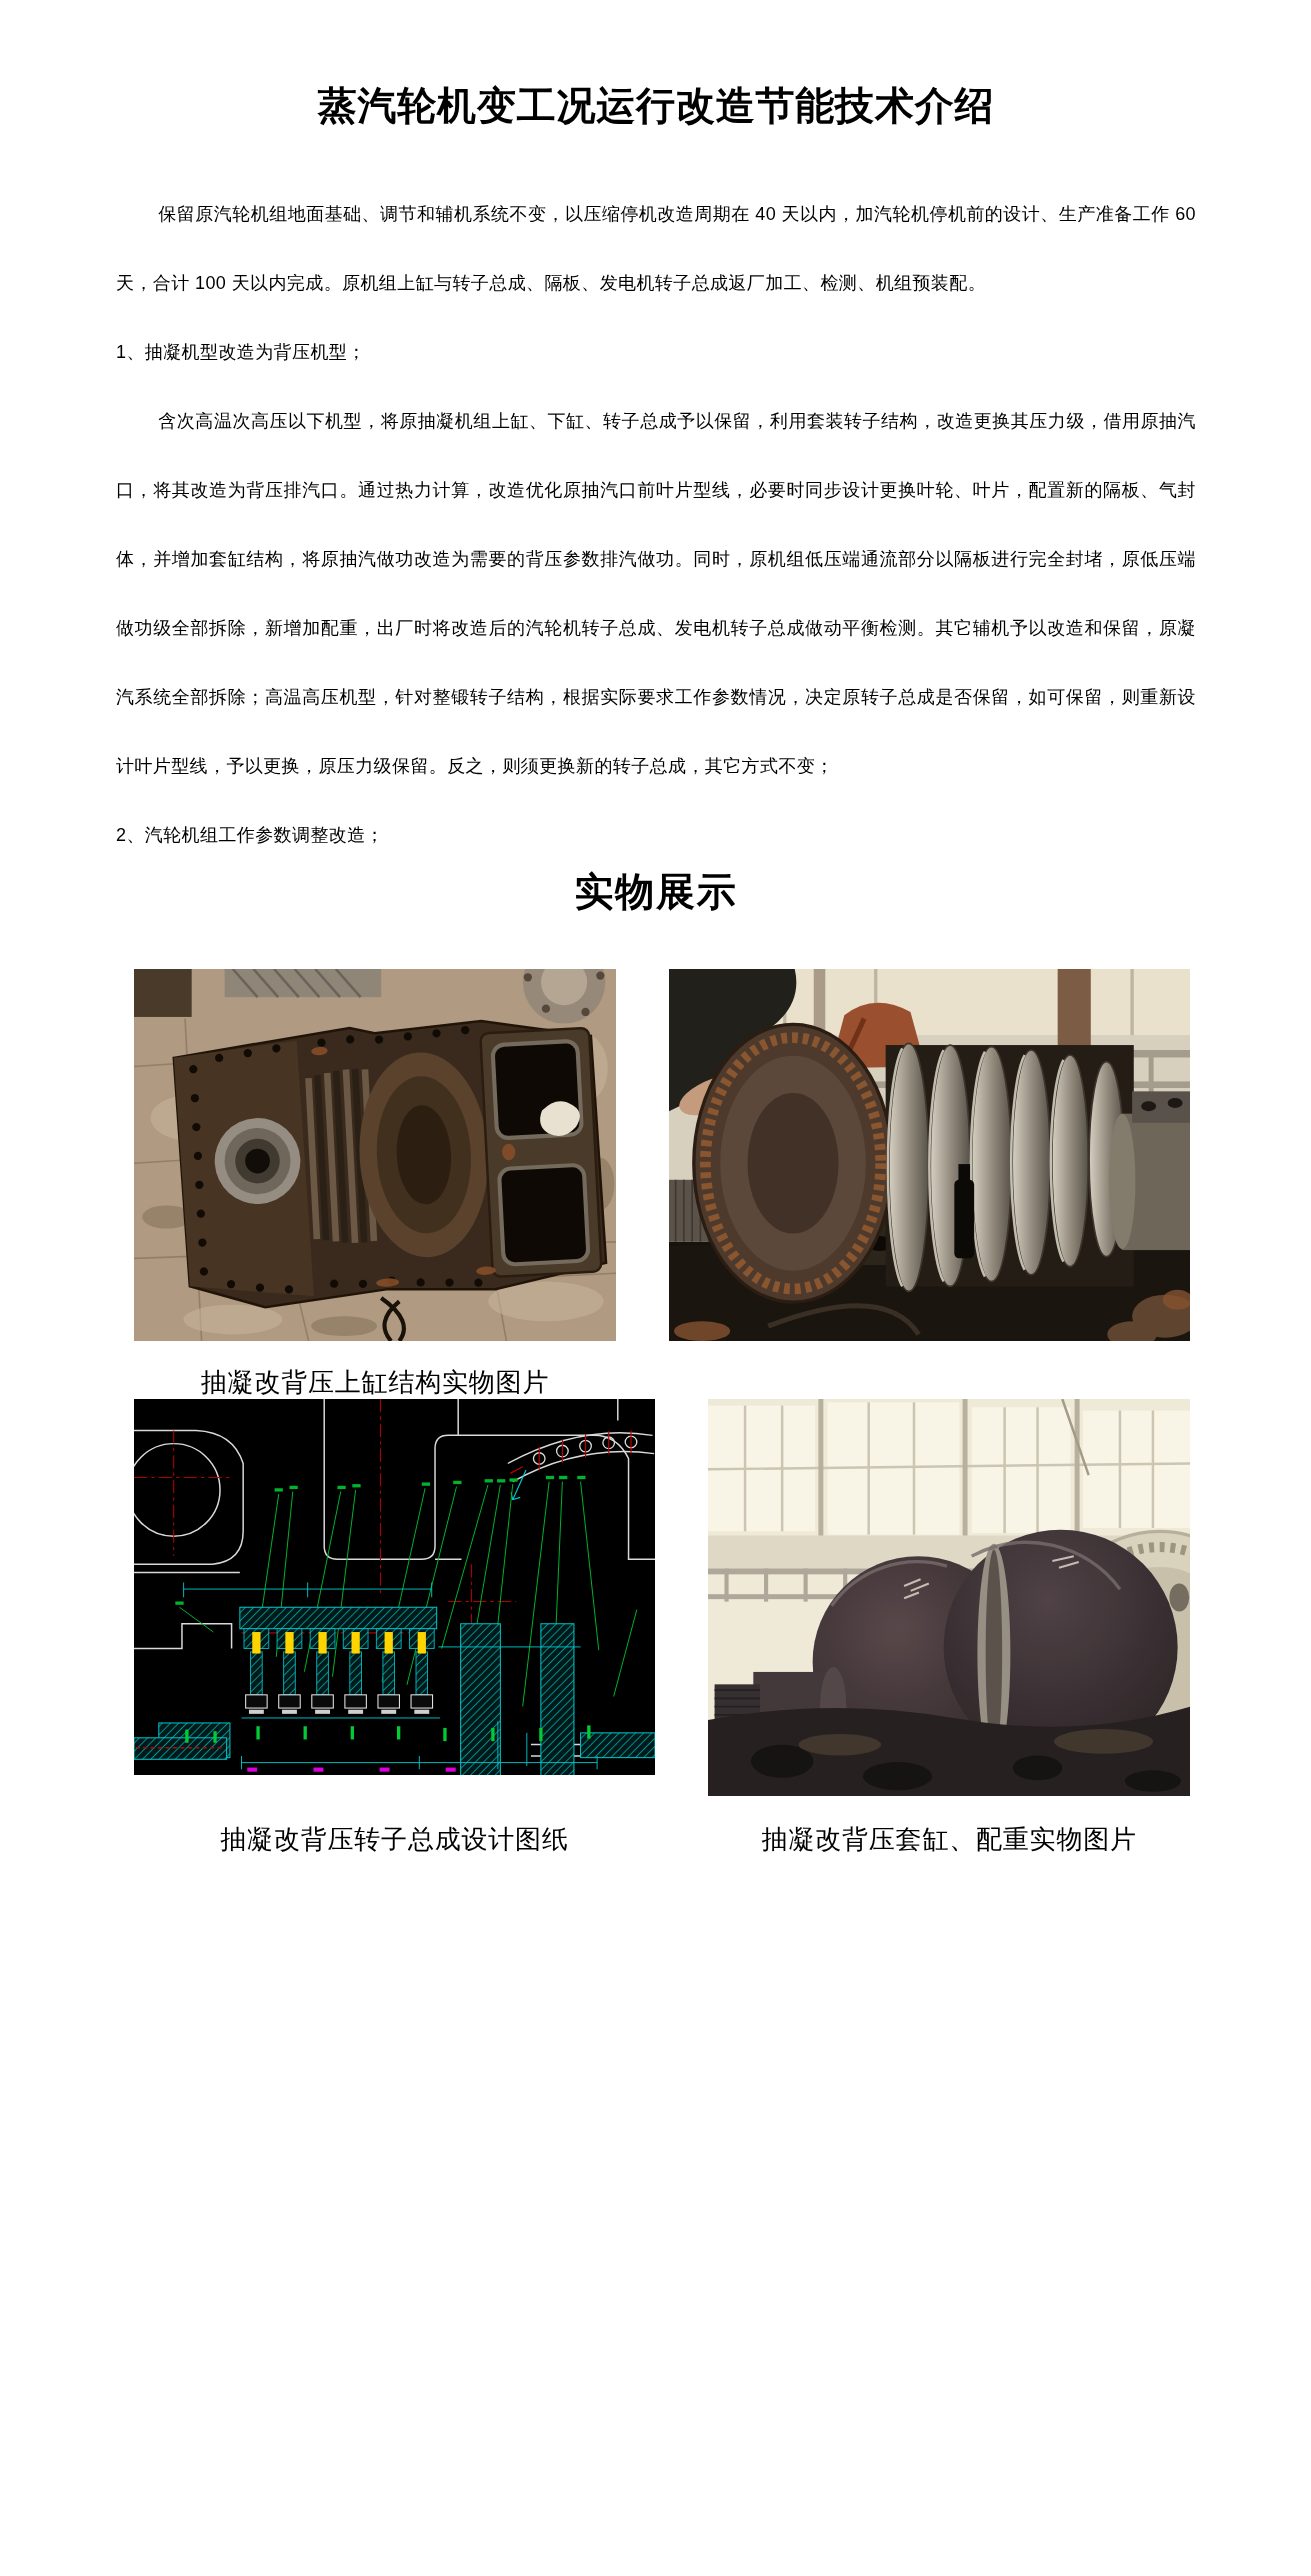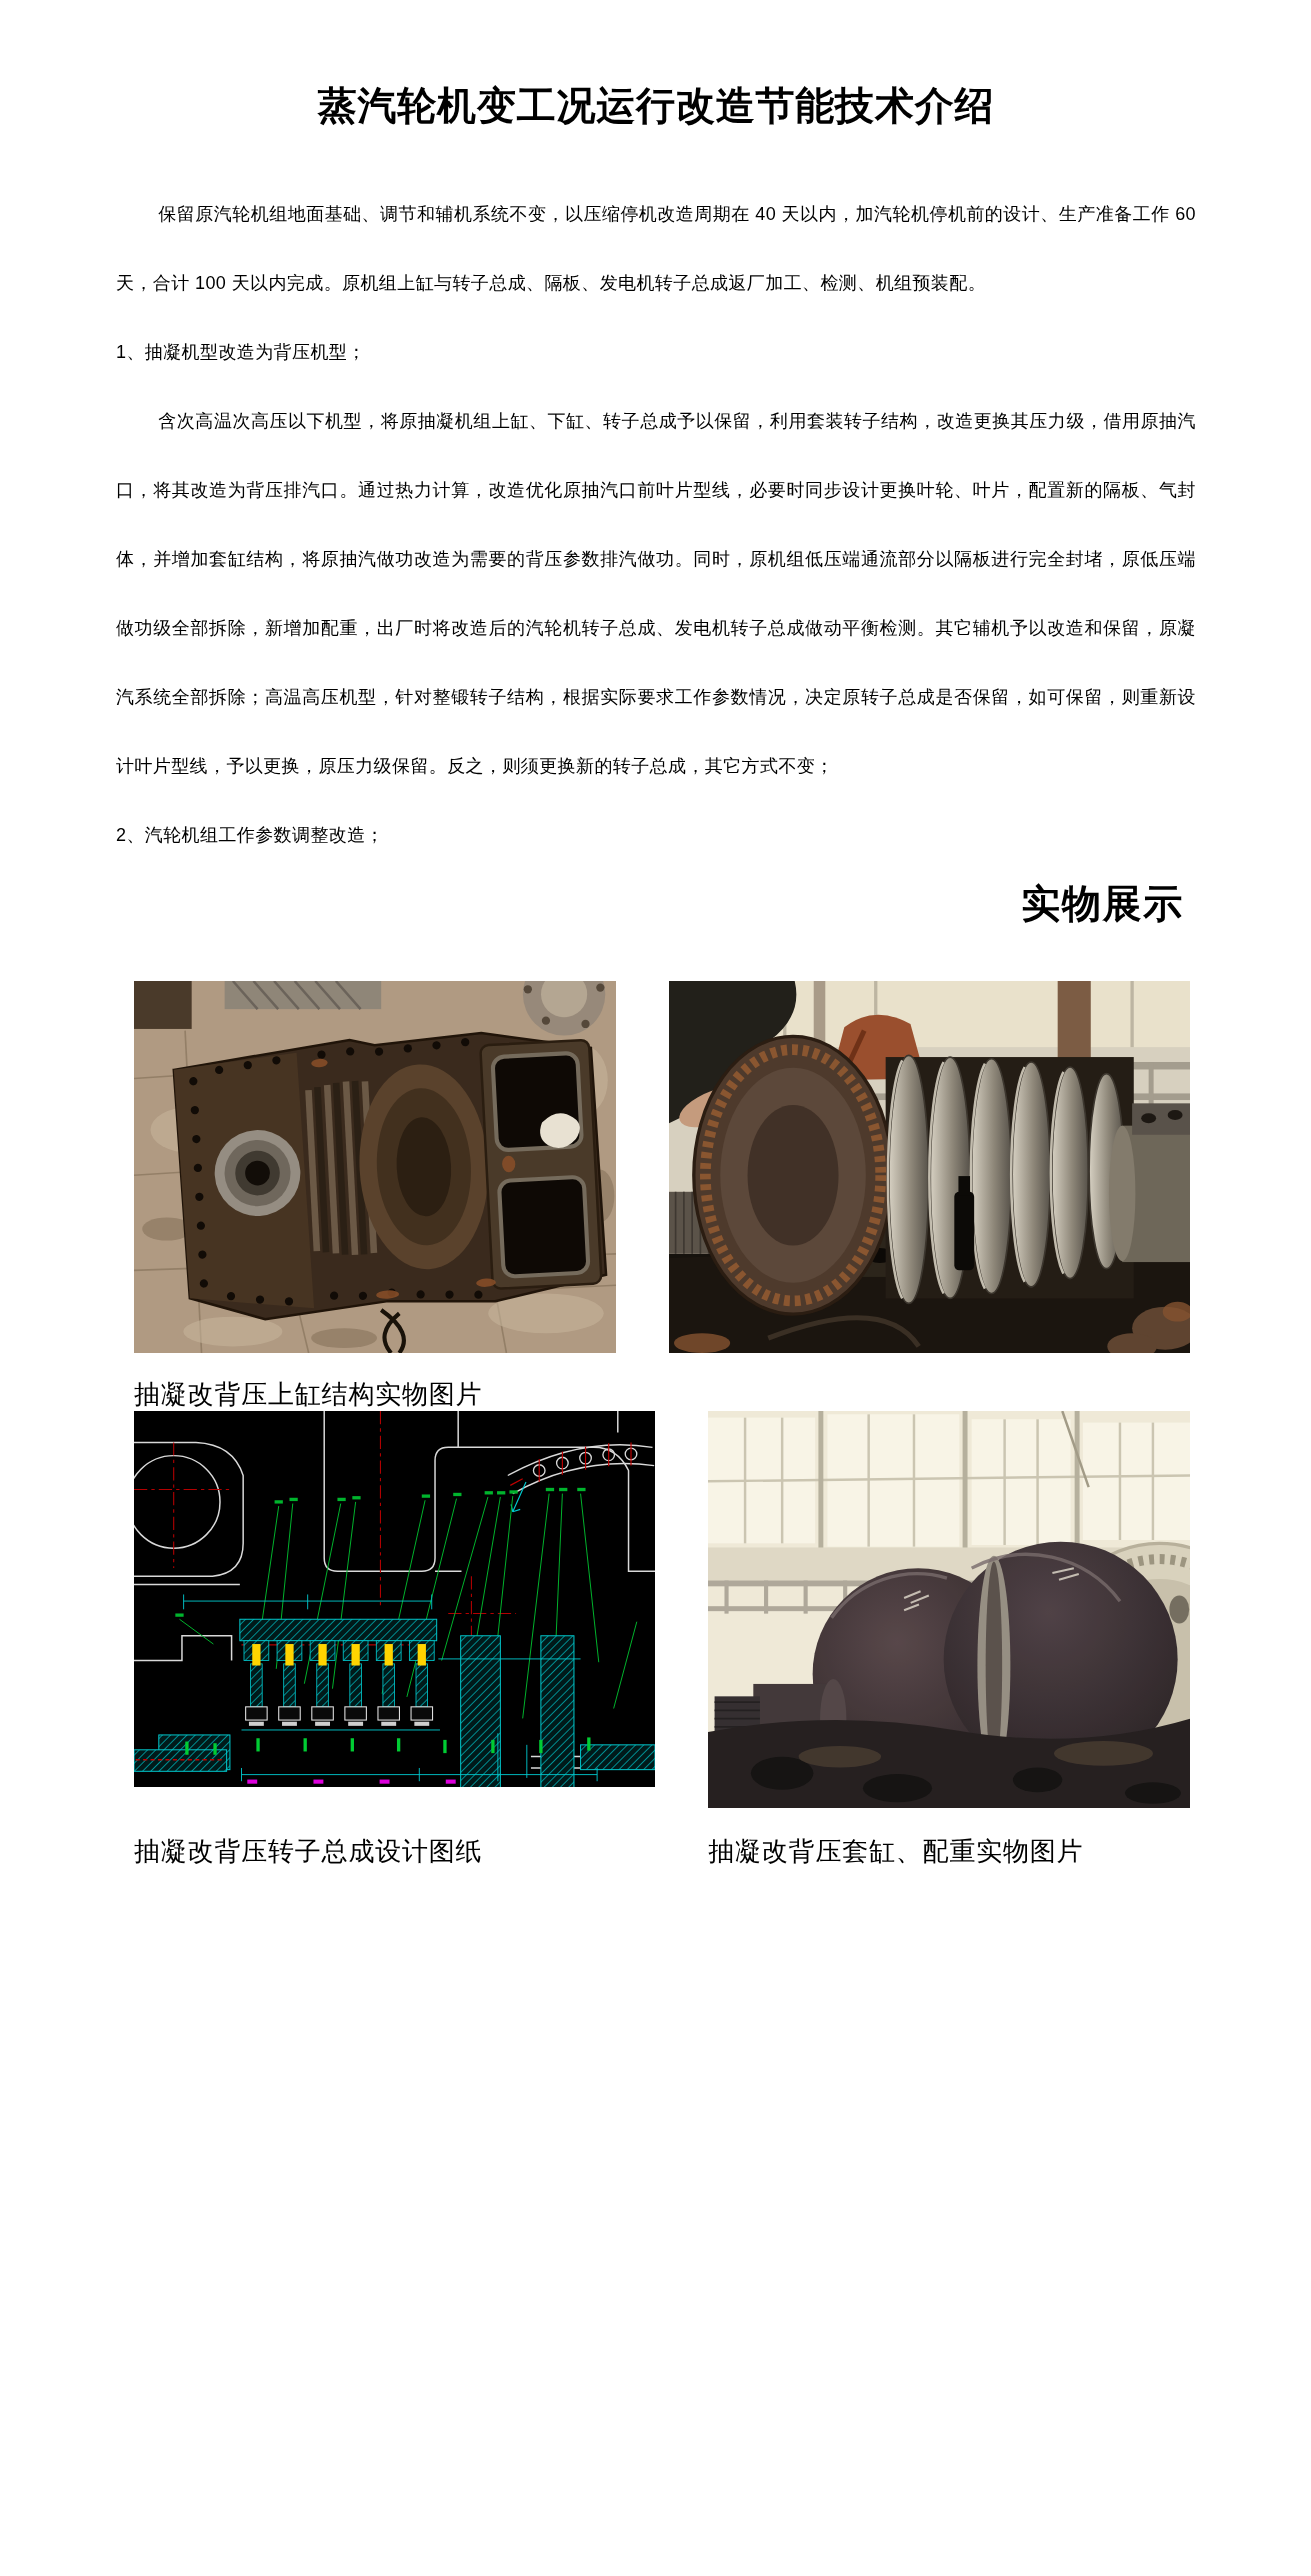--- a/index.html
+++ b/index.html
@@ -5,36 +5,36 @@
   html,body{margin:0;padding:0;background:#ffffff;}
   body{width:1312px;height:2576px;overflow:hidden;position:relative;
        font-family:"Liberation Sans","DejaVu Sans",sans-serif;color:#000;}
   .page{width:1312px;height:2019px;box-sizing:border-box;padding:0 116px;}
   .doc-title{margin:0;padding-top:81px;font-size:39px;line-height:50px;
              font-weight:bold;text-align:center;letter-spacing:0.8px;}
   .body-text{margin-top:49px;}
   .body-text p{margin:0;font-size:18px;line-height:69px;text-align:justify;
                letter-spacing:0.4px;}
   .body-text p.indent{text-indent:2.35em;}
-  .section-heading{margin:12px;font-size:39px;line-height:43px;font-weight:bold;
-                   text-align:right;letter-spacing:1.7px;}
+  .section-heading{margin:0;font-size:39px;line-height:43px;font-weight:bold;
+                   text-align:center;letter-spacing:1.7px;}
   .gallery{display:flex;flex-wrap:wrap;justify-content:space-between;
            margin-top:56px;padding:0 5.8px 0 18px;}
   .gallery figure{margin:0;display:flex;flex-direction:column;
                   justify-content:space-between;}
   .fig-row1{height:430px;}
   .fig-row2{height:457px;margin-top:29px;}
   .fig-left{width:482px;}
   .fig-right{width:521px;}
   .photo{width:100%;overflow:hidden;background:#888;}
   .photo svg{display:block;width:100%;height:100%;}
   .ph-450{height:372px;}
   .ph-480{height:397px;}
   .ph-455{height:376px;}
-  figcaption{font-size:26px;line-height:33px;letter-spacing:0.8px;}
+  figcaption{font-size:26px;line-height:33px;text-align:center;letter-spacing:0.8px;}
 </style>
 </head>
 <body>
 
 <div class="page">
 
   <h1 class="doc-title">蒸汽轮机变工况运行改造节能技术介绍</h1>
 
   <div class="body-text">
     <p class="indent">保留原汽轮机组地面基础、调节和辅机系统不变，以压缩停机改造周期在 40 天以内，加汽轮机停机前的设计、生产准备工作 60 天，合计 100 天以内完成。原机组上缸与转子总成、隔板、发电机转子总成返厂加工、检测、机组预装配。</p>

